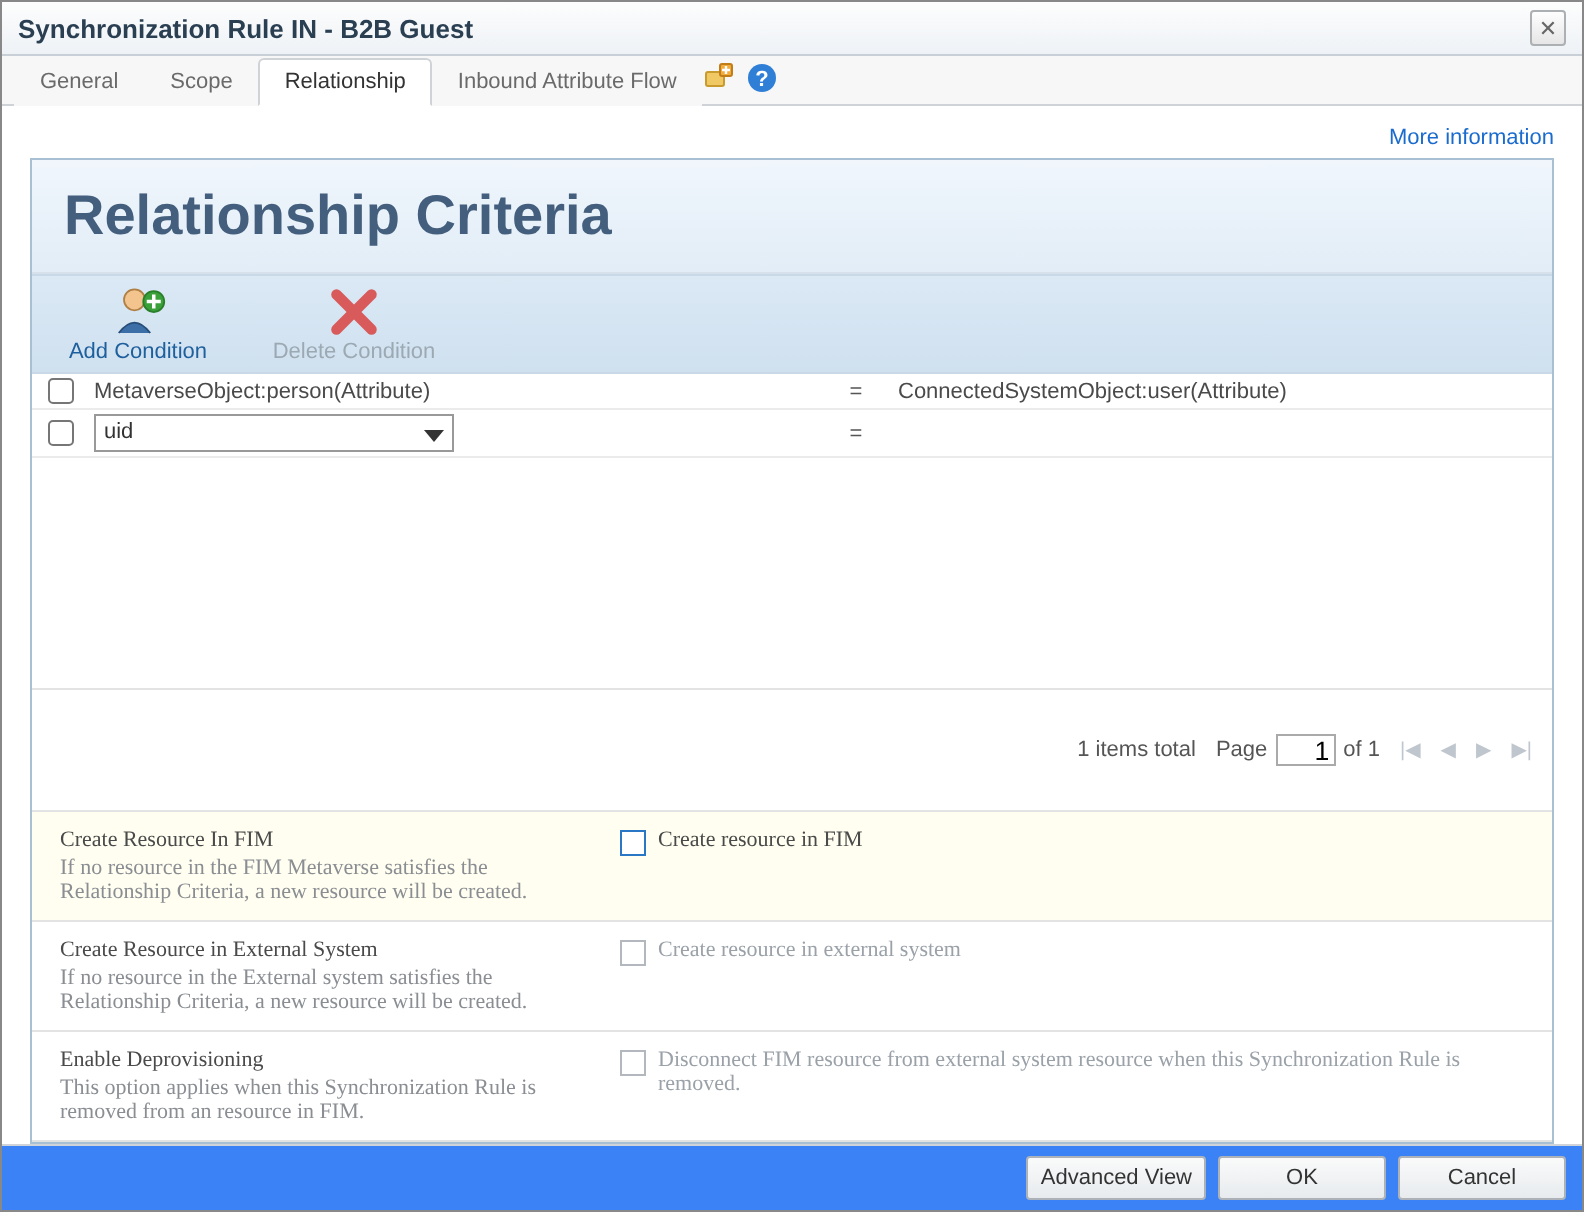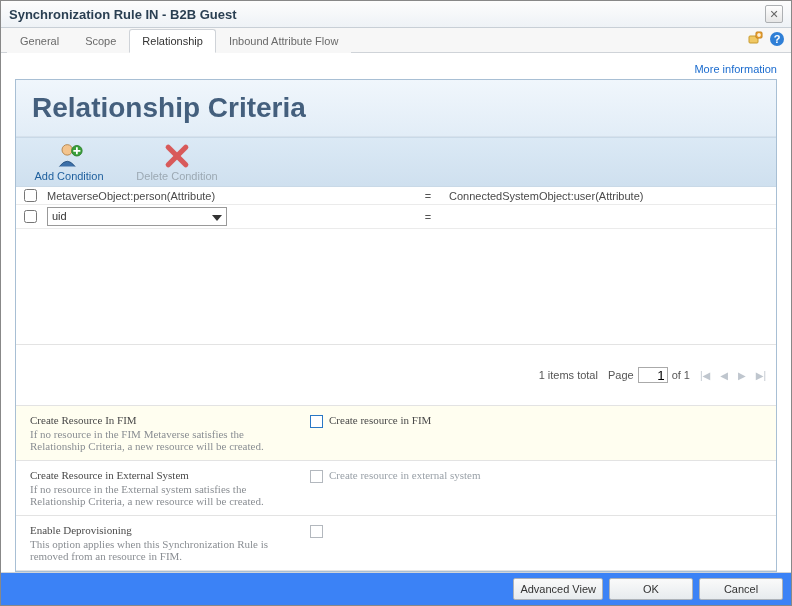--- a/index.html
+++ b/index.html
@@ -37,21 +37,21 @@
     background: linear-gradient(#fefefe, #e6e6e6);
     border-radius: 2px;
     display:flex; align-items:center; justify-content:center;
     cursor: pointer;
     color:#666;
     font-size:11px;
   }
   .tab-row {
     display:flex;
     align-items:center;
-    justify-content: space-between;
+    justify-content: flex-start;
     background: #f7f7f7;
     border-bottom: 1px solid #cfd3d8;
     padding: 0 6px;
   }
   .tabs { display:flex; }
   .tab {
     padding: 5px 12px;
     color: #6a6a6a;
     border: 1px solid transparent;
     cursor: pointer;
@@ -348,20 +348,21 @@
             <span class="opt-label grayed">Create resource in external system</span>
           </div>
         </div>
         <div class="opt-row">
           <div class="opt-left">
             <div class="ot">Enable Deprovisioning</div>
             <div class="od">This option applies when this Synchronization Rule is removed from an resource in FIM.</div>
           </div>
           <div class="opt-right">
             <span class="chk gray"></span>
+            <span class="opt-label grayed">Disconnect FIM resource from external system resource when this Synchronization Rule is removed.</span>
           </div>
         </div>
       </div>
     </div>
   </div>
 
   <div class="footer">
     <button class="btn">
         <span>Advanced View</span>
       </button>

